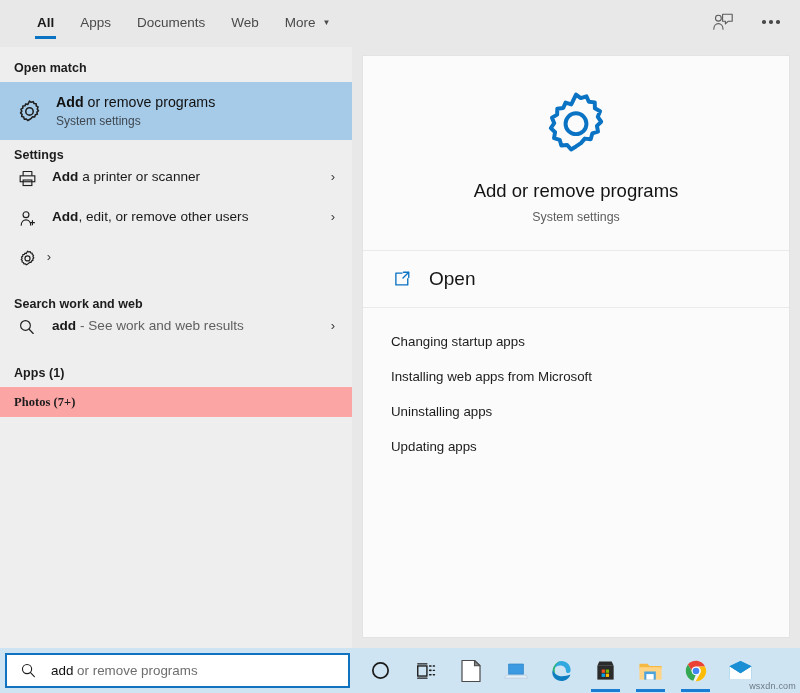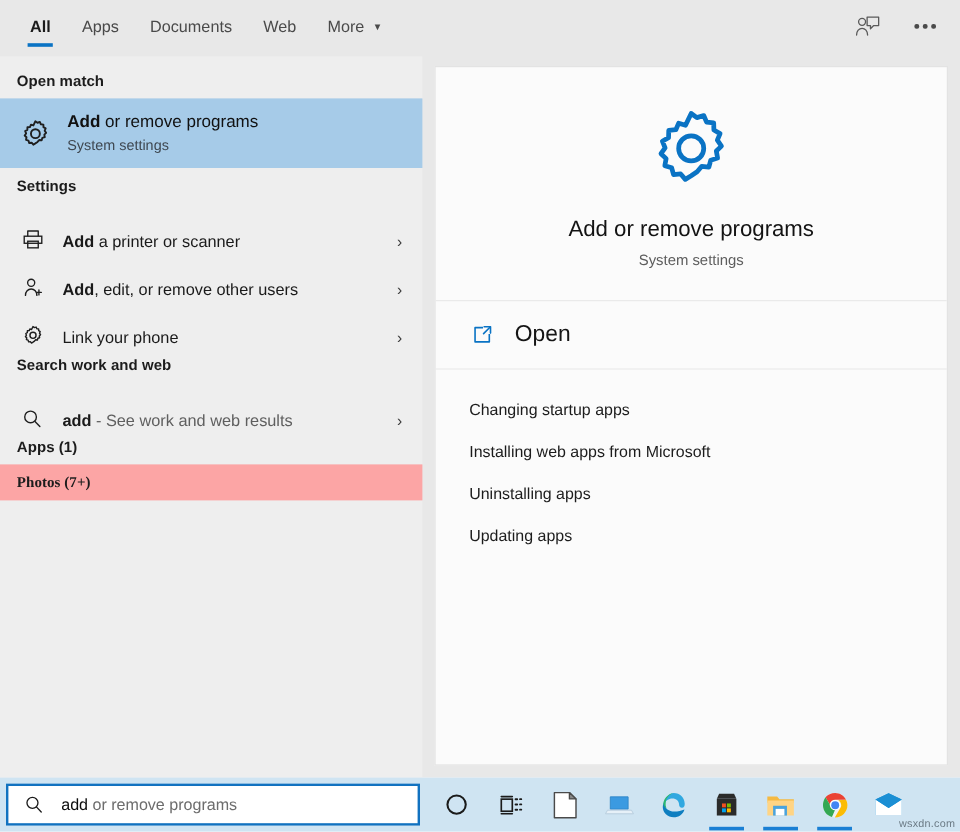--- a/index.html
+++ b/index.html
@@ -33,21 +33,21 @@
     background: #e8e8e8;
     display: flex;
     align-items: flex-start;
     position: relative;
     flex: 0 0 auto;
   }
   .tabs {
     display: flex;
     align-items: center;
     height: 44px;
-    padding-left: 12px;
+    padding-left: 24px;
   }
   .tab {
     position: relative;
     height: 44px;
     display: flex;
     align-items: center;
     padding: 0 13px;
     font-size: 13.5px;
     color: #4a4a4a;
     cursor: default;
@@ -119,21 +119,21 @@
   }
   .group-title {
     font-size: 12.5px;
     font-weight: bold;
     color: #1c1c1c;
     padding: 8px 0 7px 14px;
     letter-spacing: 0.05px;
   }
   .result-row {
     display: flex;
-    align-items: flex-end;
+    align-items: flex-start;
     height: 40px;
     padding: 0 10px 0 14px;
     cursor: default;
   }
   .result-row .ricon {
     width: 26px;
     flex: 0 0 26px;
     display: flex;
     align-items: center;
     justify-content: center;
@@ -406,21 +406,20 @@
         <div class="chevr">›</div>
       </div>
 
       <div class="result-row">
         <div class="ricon">
           <svg width="19" height="19" viewBox="0 0 24 24" fill="none">
             <path d="M12 2.7l1.5 1.1 1.8-.55.75 1.72 1.87.2.05 1.88 1.63.95-.72 1.74 1.08 1.55-1.35 1.3.34 1.85-1.8.55-.5 1.82-1.87-.2-1.22 1.43L12 19.1l-1.55.94-1.22-1.43-1.87.2-.5-1.82-1.8-.55.34-1.85-1.35-1.3 1.08-1.55L4.41 10l1.63-.95.05-1.88 1.87-.2L8.71 5.25l1.8.55z" stroke="#1f1f1f" stroke-width="1.5" stroke-linejoin="round"></path>
             <circle cx="12" cy="11.9" r="3.2" stroke="#1f1f1f" stroke-width="1.5"></circle>
           </svg>
         </div>
-        <div class="rtext"><b></b><span>Link your phone</span></div>
         <div class="chevr">›</div>
       </div>
 
       <div class="group-title">Search work and web</div>
 
       <div class="result-row">
         <div class="ricon">
           <svg width="18" height="18" viewBox="0 0 20 20" fill="none">
             <circle cx="8.3" cy="8.3" r="5.4" stroke="#1f1f1f" stroke-width="1.3"></circle>
             <path d="M12.4 12.5l4.5 4.7" stroke="#1f1f1f" stroke-width="1.3" stroke-linecap="round"></path>

